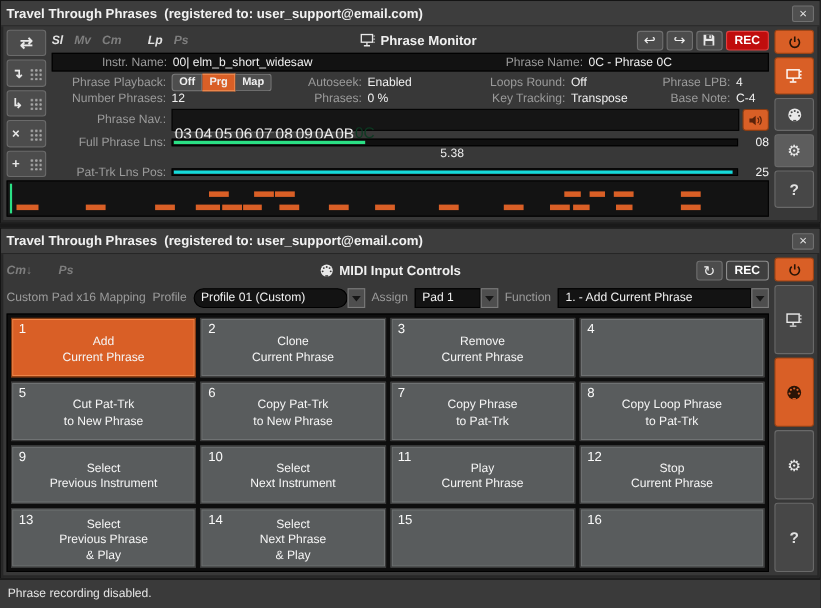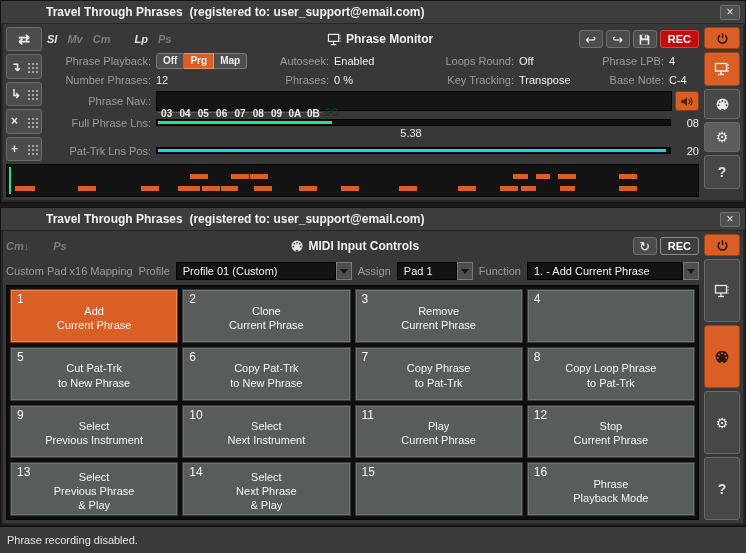--- a/index.html
+++ b/index.html
@@ -10,21 +10,21 @@
     font-family: "Liberation Sans", sans-serif;
     font-size: 11px;
     color: #e9e9e9;
     overflow: hidden;
   }
   .window { position:absolute; left:0; right:0; background:#383838; border:1px solid #141414; }
   #win-top { top:0; height:203px; }
   #win-bottom { top:207px; height:319px; }
 
   .titlebar { height:23px; background:#3d3d3d; border-bottom:1px solid #262626; display:flex; align-items:center; padding:0 5px; }
-  .titlebar .title { font-weight:bold; font-size:12px; color:#f2f2f2; flex:1; white-space:pre;margin-left:40px; }
+  .titlebar .title { font-weight:bold; font-size:12px; color:#f2f2f2; flex:1; white-space:pre; }
   .close-btn { width:20px; height:15px; background:#505050; border:1px solid #707070; border-radius:2px; color:#e5e5e5; display:flex; align-items:center; justify-content:center; font-size:12px; line-height:1; cursor:default; }
 
   .win-body { display:flex; height:calc(100% - 23px); background:#383838; border:2px solid #272727; border-top:none; padding:3px; }
   .main-col { flex:1; display:flex; flex-direction:column; min-width:0; }
   .upper-row { display:flex; flex:1; min-height:0; }
 
   .left-col { width:36px; display:flex; flex-direction:column; gap:3px; }
   .icon-btn { position:relative; height:27px; background:#4c4c4c; border:1px solid #6b6b6b; border-radius:3px; color:#e8e8e8; }
   .icon-btn .glyph { position:absolute; left:4px; top:50%; transform:translateY(-50%); font-size:12px; font-weight:bold; }
   .icon-btn .glyph.center { left:0; right:0; text-align:center; font-size:14px; }
@@ -54,21 +54,21 @@
   .cell2 { width:178px; } .cell3 { width:185px; } .cell4 { width:150px; } .cell5 { flex:1; justify-content:flex-start; }
 
   .seg { display:flex; margin-left:5px; }
   .seg-btn { height:16px; padding:0 6px; font-size:10px; font-weight:bold; background:#4e4e4e; border:1px solid #7a7a7a; border-left-width:0; color:#f0f0f0; display:flex; align-items:center; }
   .seg-btn:first-child { border-left-width:1px; border-radius:3px 0 0 3px; }
   .seg-btn:last-child { border-radius:0 3px 3px 0; }
   .seg-btn.active { background:var(--accent,#d95f26); border-color:#ef9055; }
 
   .nav-row { height:22px; display:flex; align-items:center; margin-top:1px; }
   .nav-track { flex:1; display:flex; background:#151515; border:1px solid #050505; padding:1px; gap:1px; height:20px; margin-left:5px; min-width:0; }
-  .nav-cell { flex:1; display:flex; align-items:center; justify-content:center; font-size:10px; font-weight:bold; background:#282828; color:#ededed; min-width:0;margin-top:19px; }
+  .nav-cell { flex:1; display:flex; align-items:center; justify-content:center; font-size:14px; font-weight:normal; background:#282828; color:#ededed; min-width:0;margin-top:19px; }
   .nav-cell.filled { background:#4b4b4b; border-top:1px solid #606060; }
   .nav-cell.selected { background:var(--green,#2be085); color:#0c3a22; border-top:none; }
   .speaker-btn { width:24px; height:20px; margin-left:3px; background:var(--accent,#d95f26); border:1px solid #8a3c12; border-radius:3px; display:flex; align-items:center; justify-content:center; }
 
   .bar-row { height:9px; display:flex; align-items:center; margin-top:6px; }
   .bar-track { flex:1; height:7px; background:#101010; border:1px solid #000; margin-left:5px; position:relative; }
   .bar-fill { position:absolute; left:1px; top:1px; bottom:1px; }
   #full-phrase-fill { background:var(--green,#2be085); }
   #pat-trk-fill { background:var(--cyan,#16dada); }
   .bar-val { width:24px; text-align:right; color:#f2f2f2; margin-left:4px; }
@@ -87,21 +87,21 @@
   .sq-btn.lighter { background:#5d5d5d; }
   .h22 { height:22px; } .h34 { height:34px; } .h30 { height:30px; }
   .grow { flex:1; }
   .help-glyph { font-size:14px; font-weight:bold; color:#e0e0e0; }
   .gear-glyph { font-size:14px; color:#ececec; line-height:1; }
 
   .map-row { height:22px; display:flex; align-items:center; gap:6px; margin-top:2px; }
   .select { height:18px; background:#131313; border:1px solid #000; color:#f0f0f0; display:flex; align-items:center; padding:0 6px; white-space:nowrap; overflow:hidden; }
   .dd-btn { width:16px; height:18px; background:#4e4e4e; border:1px solid #7a7a7a; display:flex; align-items:center; justify-content:center; flex-shrink:0; }
   .dd-arrow { width:0; height:0; border-left:4px solid transparent; border-right:4px solid transparent; border-top:5px solid #161616; }
-  .sel-profile { width:160px; } .sel-assign { width:60px; } .sel-function { flex:1;text-align:right; }
+  .sel-profile { width:140px;border-radius:9px; } .sel-assign { width:60px; } .sel-function { flex:1;text-align:right; }
   .pair { display:flex; }
 
   .pad-grid { flex:1; margin-top:3px; background:#0e0e0e; border:1px solid #000; padding:3px; display:grid; grid-template-columns:repeat(4,1fr); grid-template-rows:repeat(4,1fr); gap:4px; }
   .pad { position:relative; background:#595c5d; border:1px solid #3a3a3a; box-shadow:inset 0 0 0 1px #6f7273; display:flex; align-items:center; justify-content:center; text-align:center; color:#f5f5f5; }
   .pad.active { background:var(--accent,#d95f26); box-shadow:inset 0 0 0 1px #ef8448; border-color:#7e3a12; }
   .pad-num { position:absolute; top:2px; left:6px; font-size:12px; color:#fafafa; }
   .pad-label { white-space:pre-line; font-size:11px; line-height:1.3; padding-top:4px; }
 
   #status-bar { position:absolute; left:0; right:0; top:526px; height:27px; background:#3a3a3a; border-top:1px solid #101010; display:flex; align-items:center; padding:0 7px; color:#e5e5e5; }
 </style>
@@ -169,20 +169,26 @@
                   <path d="M2 2h10l2 2v10H2z" fill="#e8e8e8"></path>
                   <rect x="5" y="2" width="6" height="4.5" fill="#4c4c4c"></rect>
                   <rect x="8.4" y="2.6" width="1.8" height="3.2" fill="#e8e8e8"></rect>
                   <rect x="4" y="9" width="8" height="5" fill="#4c4c4c"></rect>
                 </svg>
               </div>
               <div class="rec-btn">REC</div>
             </div>
           </div>
 
+          <div class="name-bar">
+            <span class="lbl col-l1">Instr. Name:</span>
+            <span class="val name-v1">00| elm_b_short_widesaw</span>
+            <span class="lbl">Phrase Name:</span>
+            <span class="val name-v2">0C - Phrase 0C</span>
+          </div>
 
           <div class="settings-row">
             <span class="lbl col-l1">Phrase Playback:</span>
             <div class="cell cell2">
               <div class="seg">
                 <span class="seg-btn">Off</span>
                 <span class="seg-btn active">Prg</span>
                 <span class="seg-btn">Map</span>
               </div>
               <span class="lbl">Autoseek:</span>
@@ -271,21 +277,21 @@
             <span class="spacer"></span>
             <span class="readout">5.38</span>
             <span class="endpad"></span>
           </div>
 
           <div class="bar-row">
             <span class="lbl col-l1">Pat-Trk Lns Pos:</span>
             <div class="bar-track">
               <div class="bar-fill" id="pat-trk-fill" style="width: 99%;"></div>
             </div>
-            <span class="bar-val">20</span>
+            <span class="bar-val">25</span>
           </div>
         </div>
       </div>
 
       <div class="mini-pattern" id="mini-pattern">
         <div class="playhead" id="mini-playhead" style="left: 0.3%;"></div>
       <div class="note upper" style="left: 26.5%; width: 2.6%;"></div>
           <div class="note upper" style="left: 32.4%; width: 2.6%;"></div>
           <div class="note upper" style="left: 35.2%; width: 2.6%;"></div>
           <div class="note upper" style="left: 73.2%; width: 2.2%;"></div>
@@ -472,22 +478,20 @@
             <span class="pad-num">14</span>
             <span class="pad-label">Select
 Next Phrase
 &amp; Play</span>
           </div>
           <div class="pad">
             <span class="pad-num">15</span>
           </div>
           <div class="pad">
             <span class="pad-num">16</span>
-            <span class="pad-label">Phrase
-Playback Mode</span>
           </div>
         </div>
     </div>
 
     <div class="right-col">
       <div class="sq-btn orange h22">
         <svg width="13" height="13" viewBox="0 0 16 16">
           <line x1="8" y1="1.5" x2="8" y2="7.5" stroke="#2a1406" stroke-width="1.8"></line>
           <path d="M4.6 4.2a5.3 5.3 0 1 0 6.8 0" fill="none" stroke="#2a1406" stroke-width="1.8"></path>
         </svg>

